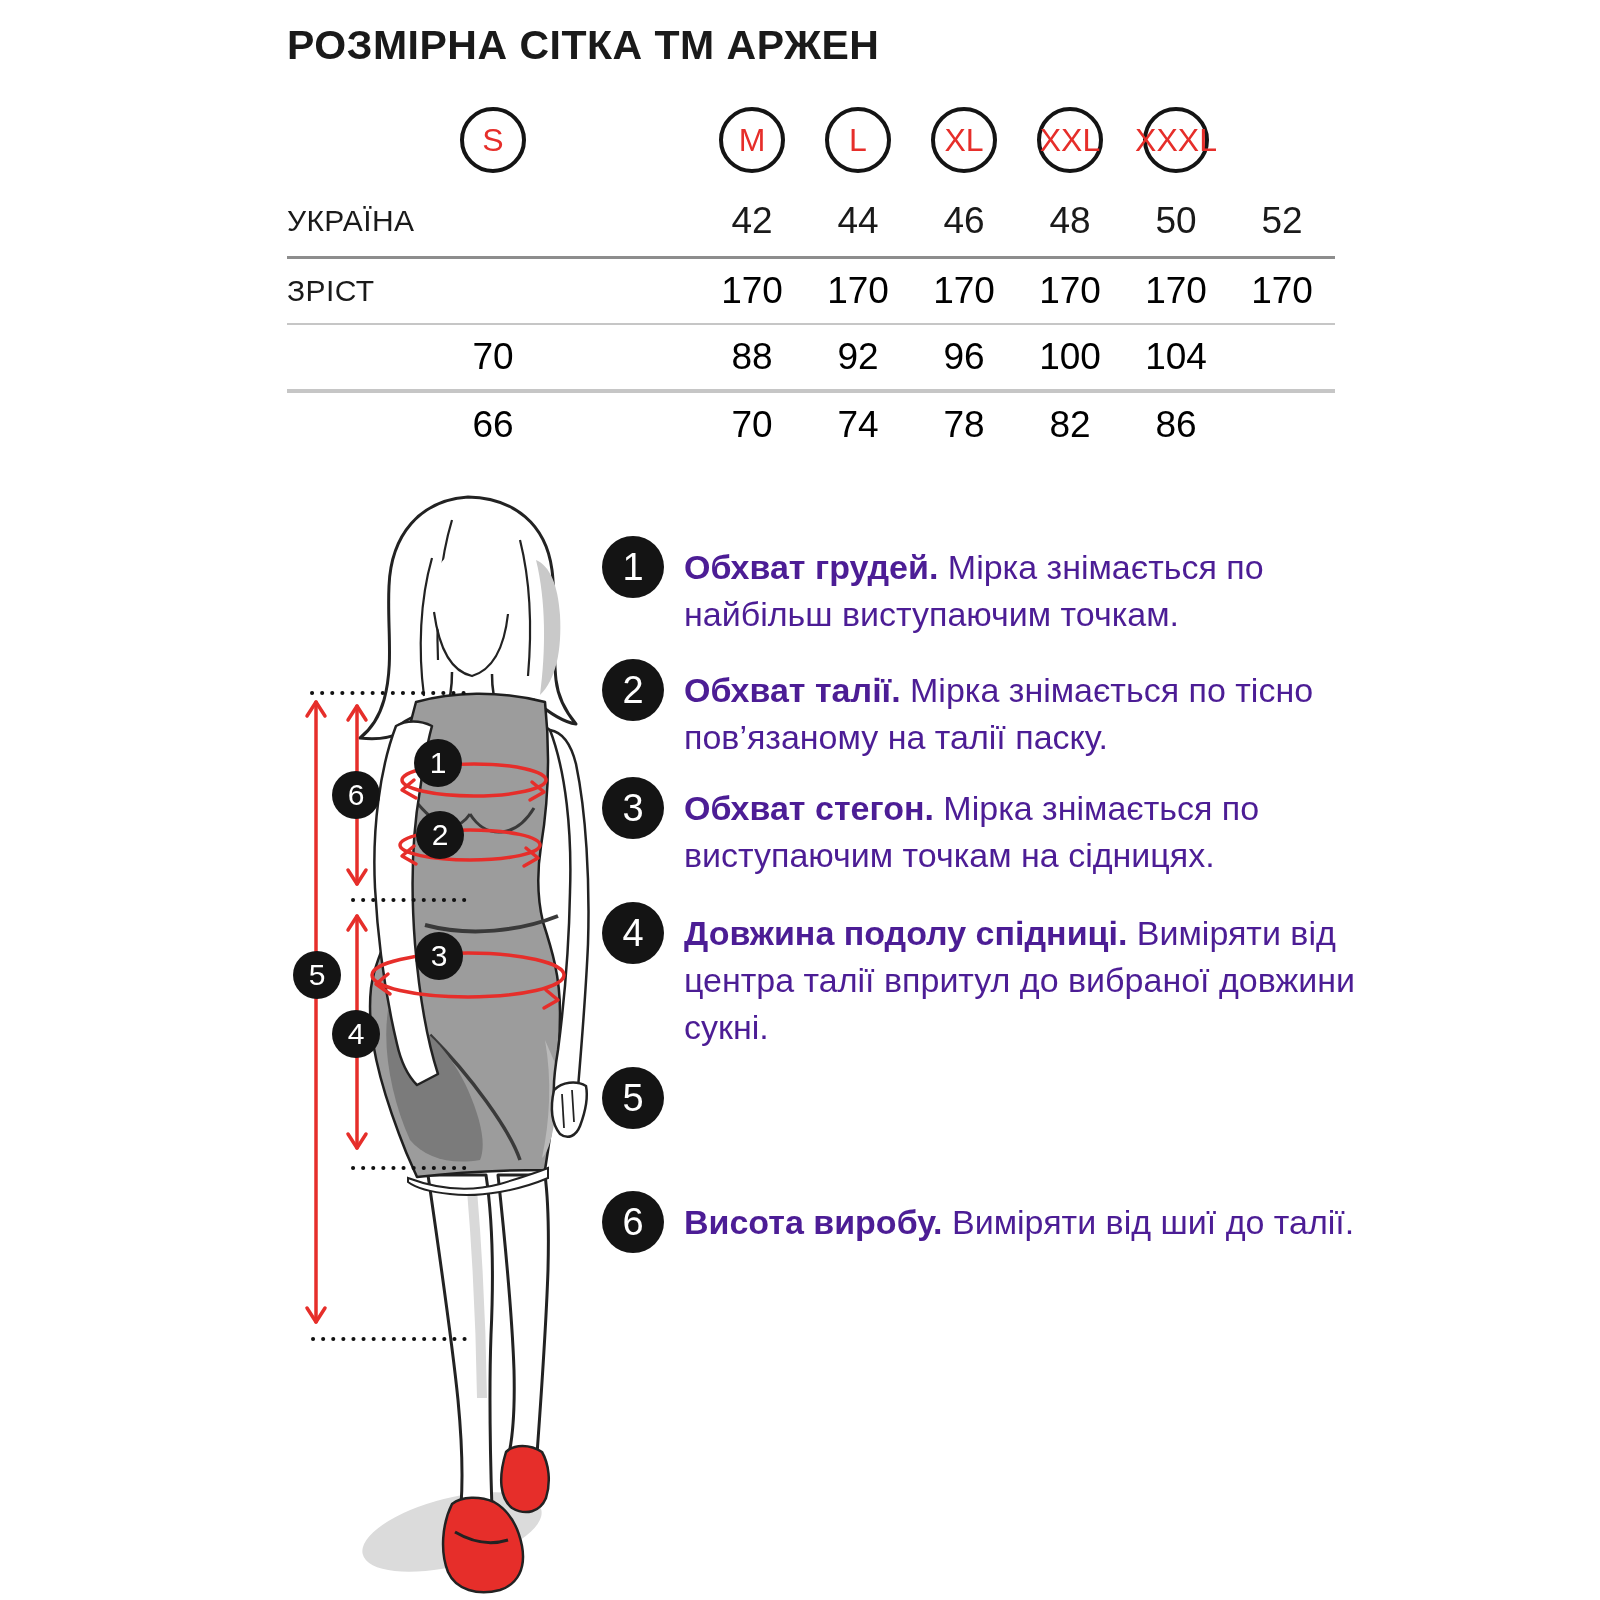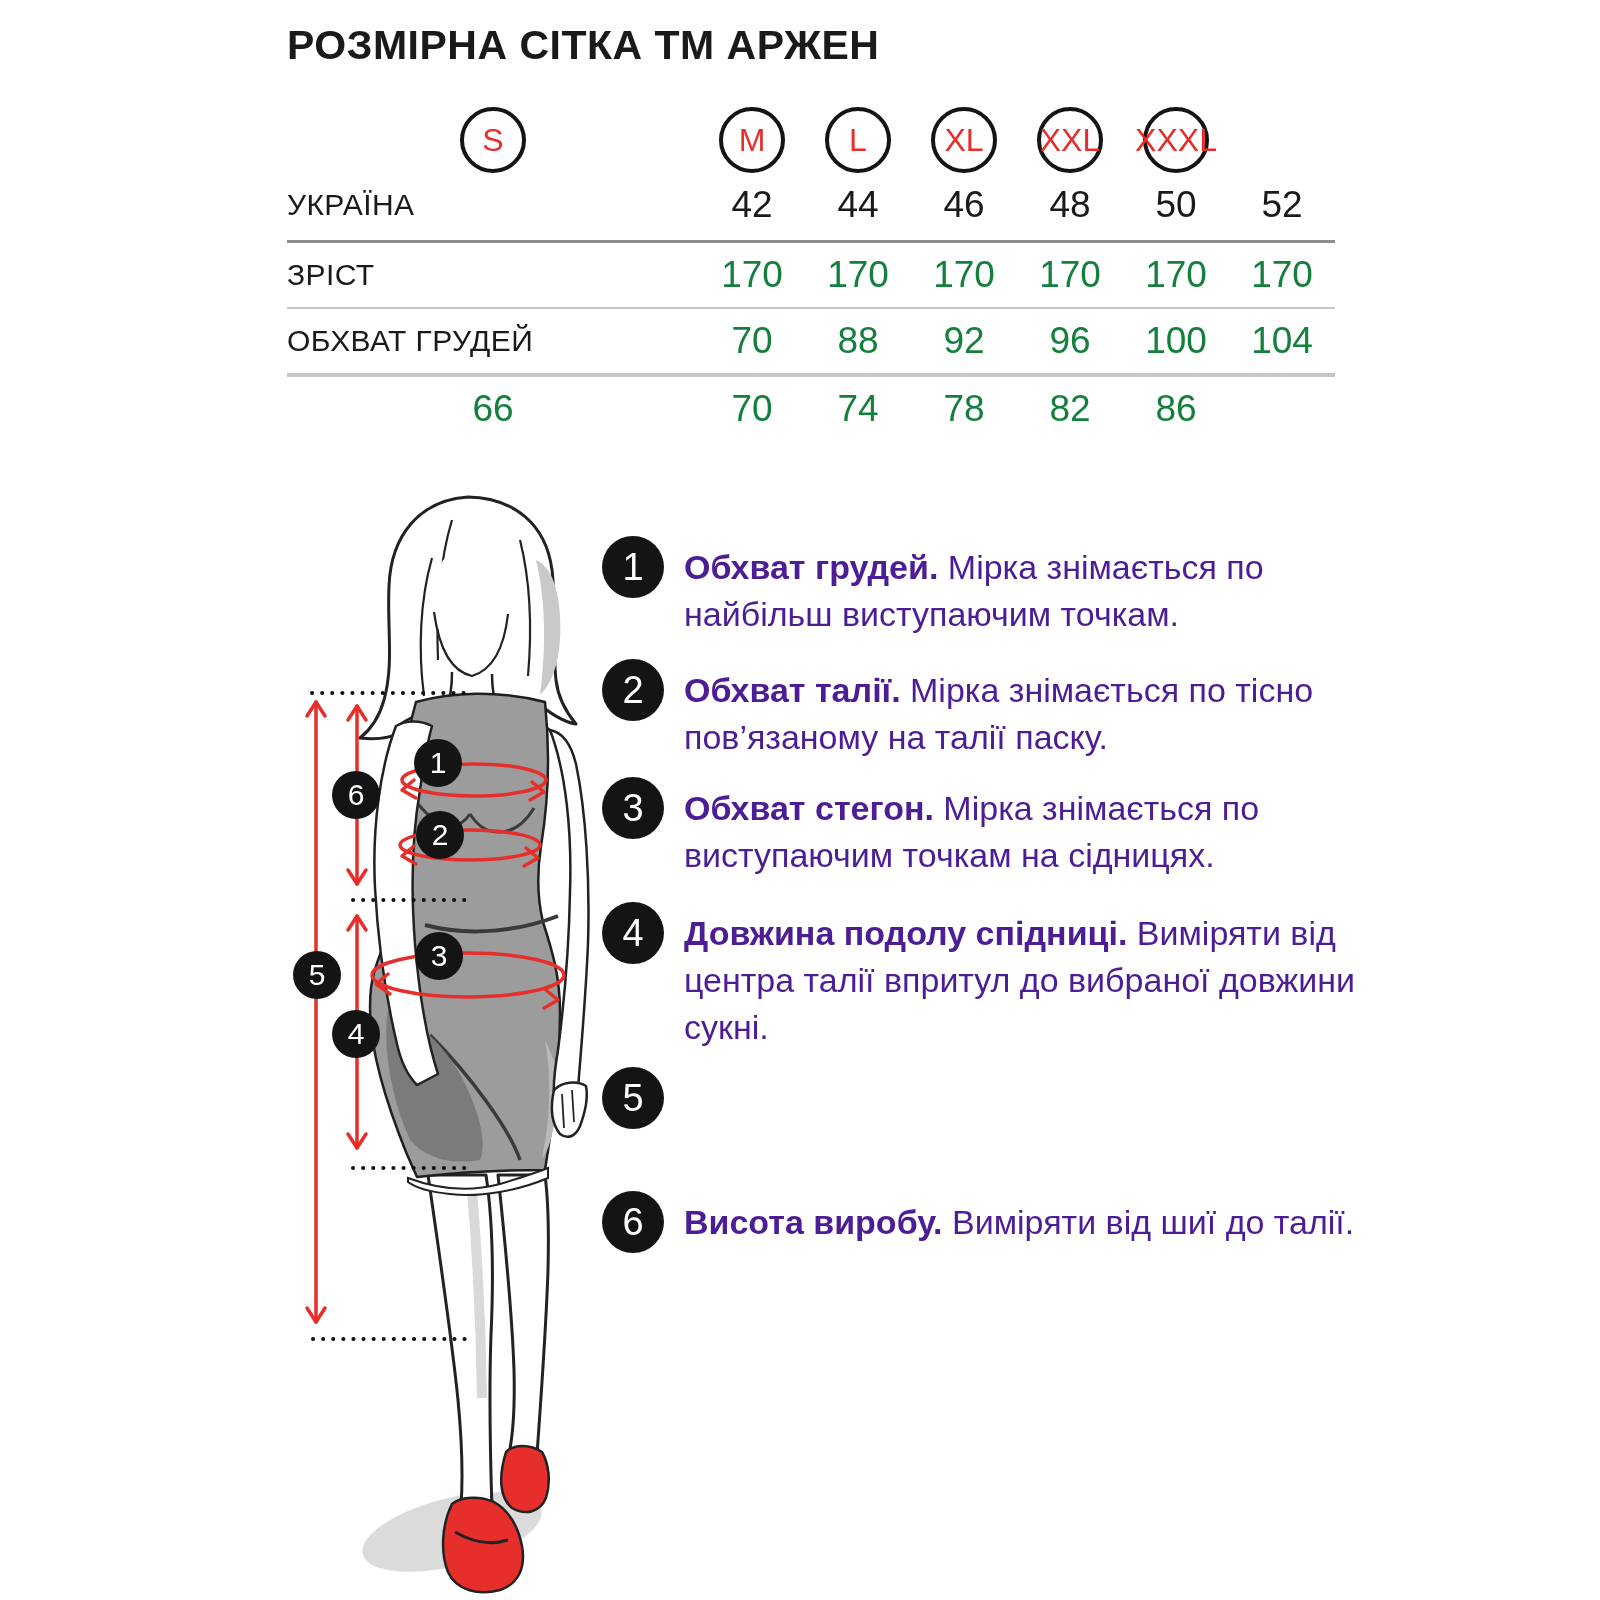--- a/index.html
+++ b/index.html
@@ -7,25 +7,25 @@
   .canvas{position:relative;width:1563px;height:1600px;background:#ffffff;overflow:hidden;}
 
   .page-title{position:absolute;left:287px;top:22px;font-size:41px;font-weight:600;letter-spacing:.5px;white-space:nowrap;}
 
   
   .size-table{position:absolute;left:287px;top:104px;width:1048px;}
   .trow{display:grid;grid-template-columns:412px repeat(6,1fr);align-items:center;}
   .trow .cell{display:flex;align-items:center;justify-content:center;}
   .trow .cell.label{justify-content:flex-start;font-size:30px;font-weight:500;letter-spacing:.4px;white-space:nowrap;}
   .intl{height:72px;}
-  .ua{height:58px;}
+  .ua{height:58px;margin-top:16px;}
   .meas{height:64px;text-align:right;}
   .size-circle{width:58px;height:58px;border:4px solid #141414;border-radius:50%;display:flex;align-items:center;justify-content:center;color:#e62e2a;font-size:32px;font-weight:500;white-space:nowrap;line-height:1;overflow:visible;}
   .val{font-size:37px;}
-  .meas .val{color:#15803d;}
+  .meas .val{color:#000000;}
   .rule{border-top:2px solid #c6c6c6;height:0;}
   .rule.dark{border-top:3px solid #8d8d8d;margin-top:6px;}
 
   
   .figure-svg{position:absolute;left:280px;top:480px;}
   .fig-badge{position:absolute;width:48px;height:48px;border-radius:50%;background:#141414;color:#fff;font-size:30px;display:flex;align-items:center;justify-content:center;line-height:1;}
 
   
   .legend-item{position:absolute;left:602px;display:flex;gap:20px;align-items:flex-start;}
   .legend-badge{flex:0 0 auto;width:62px;height:62px;margin-top:-8px;border-radius:50%;background:#141414;color:#fff;font-size:38px;display:flex;align-items:center;justify-content:center;line-height:1;}
@@ -91,21 +91,20 @@
       <div class="cell val">170</div>
       <div class="cell val">170</div>
       <div class="cell val">170</div>
       <div class="cell val">170</div>
       <div class="cell val">170</div>
       <div class="cell val">170</div>
     </div>
     <div class="rule"></div>
 
     <div class="trow meas">
-      <div class="cell label">ОБХВАТ ГРУДЕЙ</div>
       <div class="cell val">70</div>
       <div class="cell val">88</div>
       <div class="cell val">92</div>
       <div class="cell val">96</div>
       <div class="cell val">100</div>
       <div class="cell val">104</div>
     </div>
     <div class="rule"></div>
 
     <div class="rule"></div>

